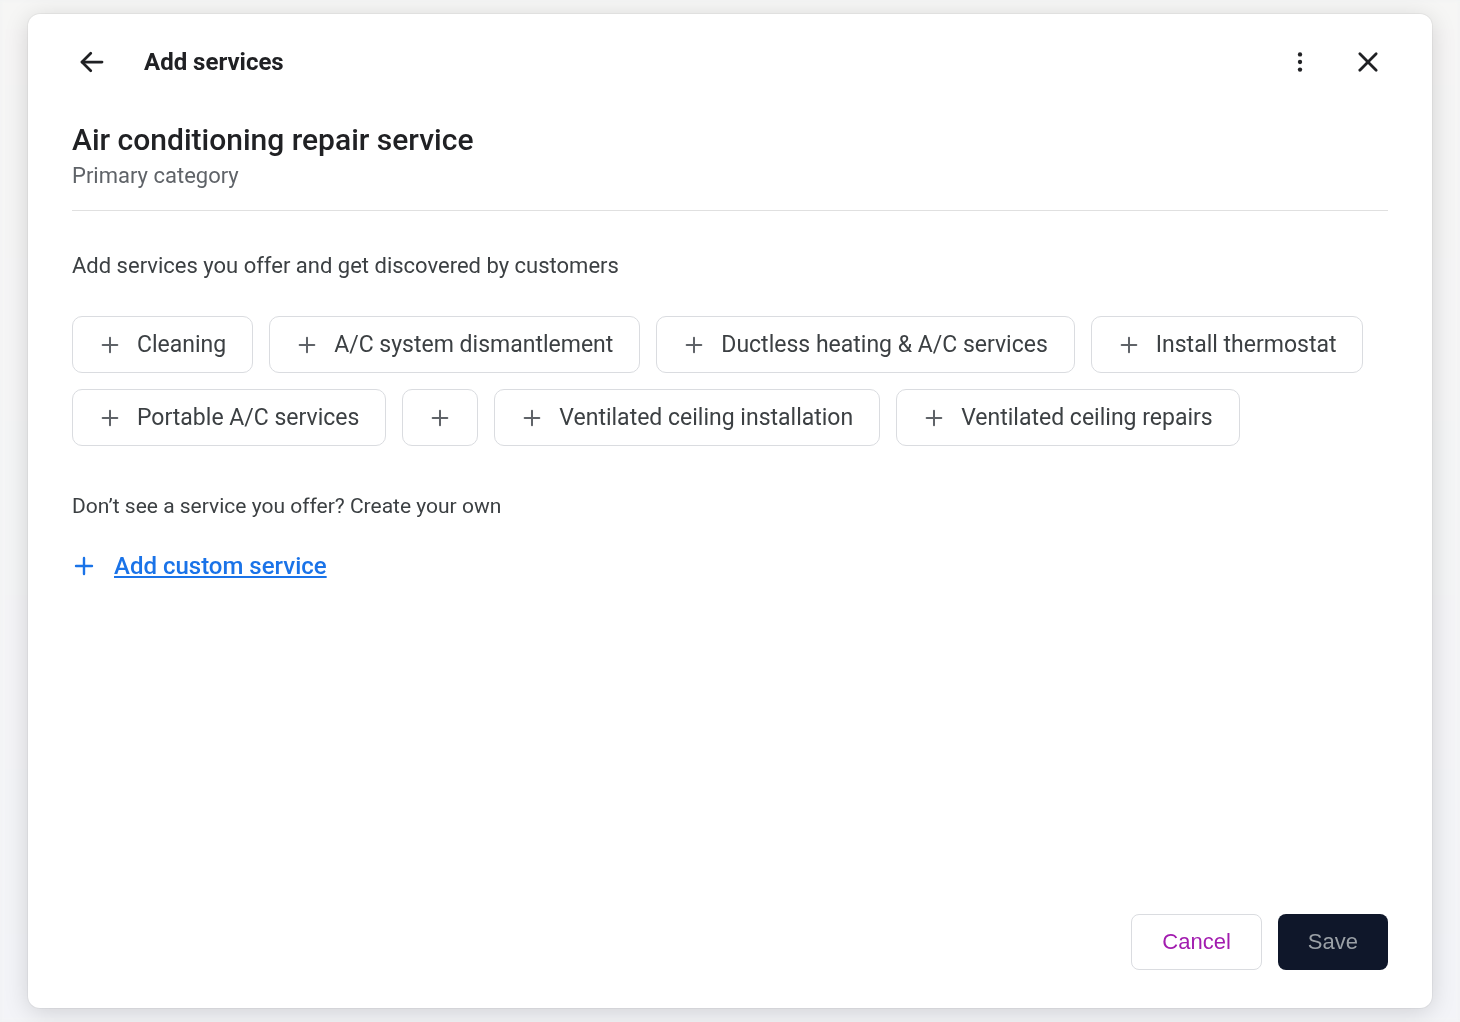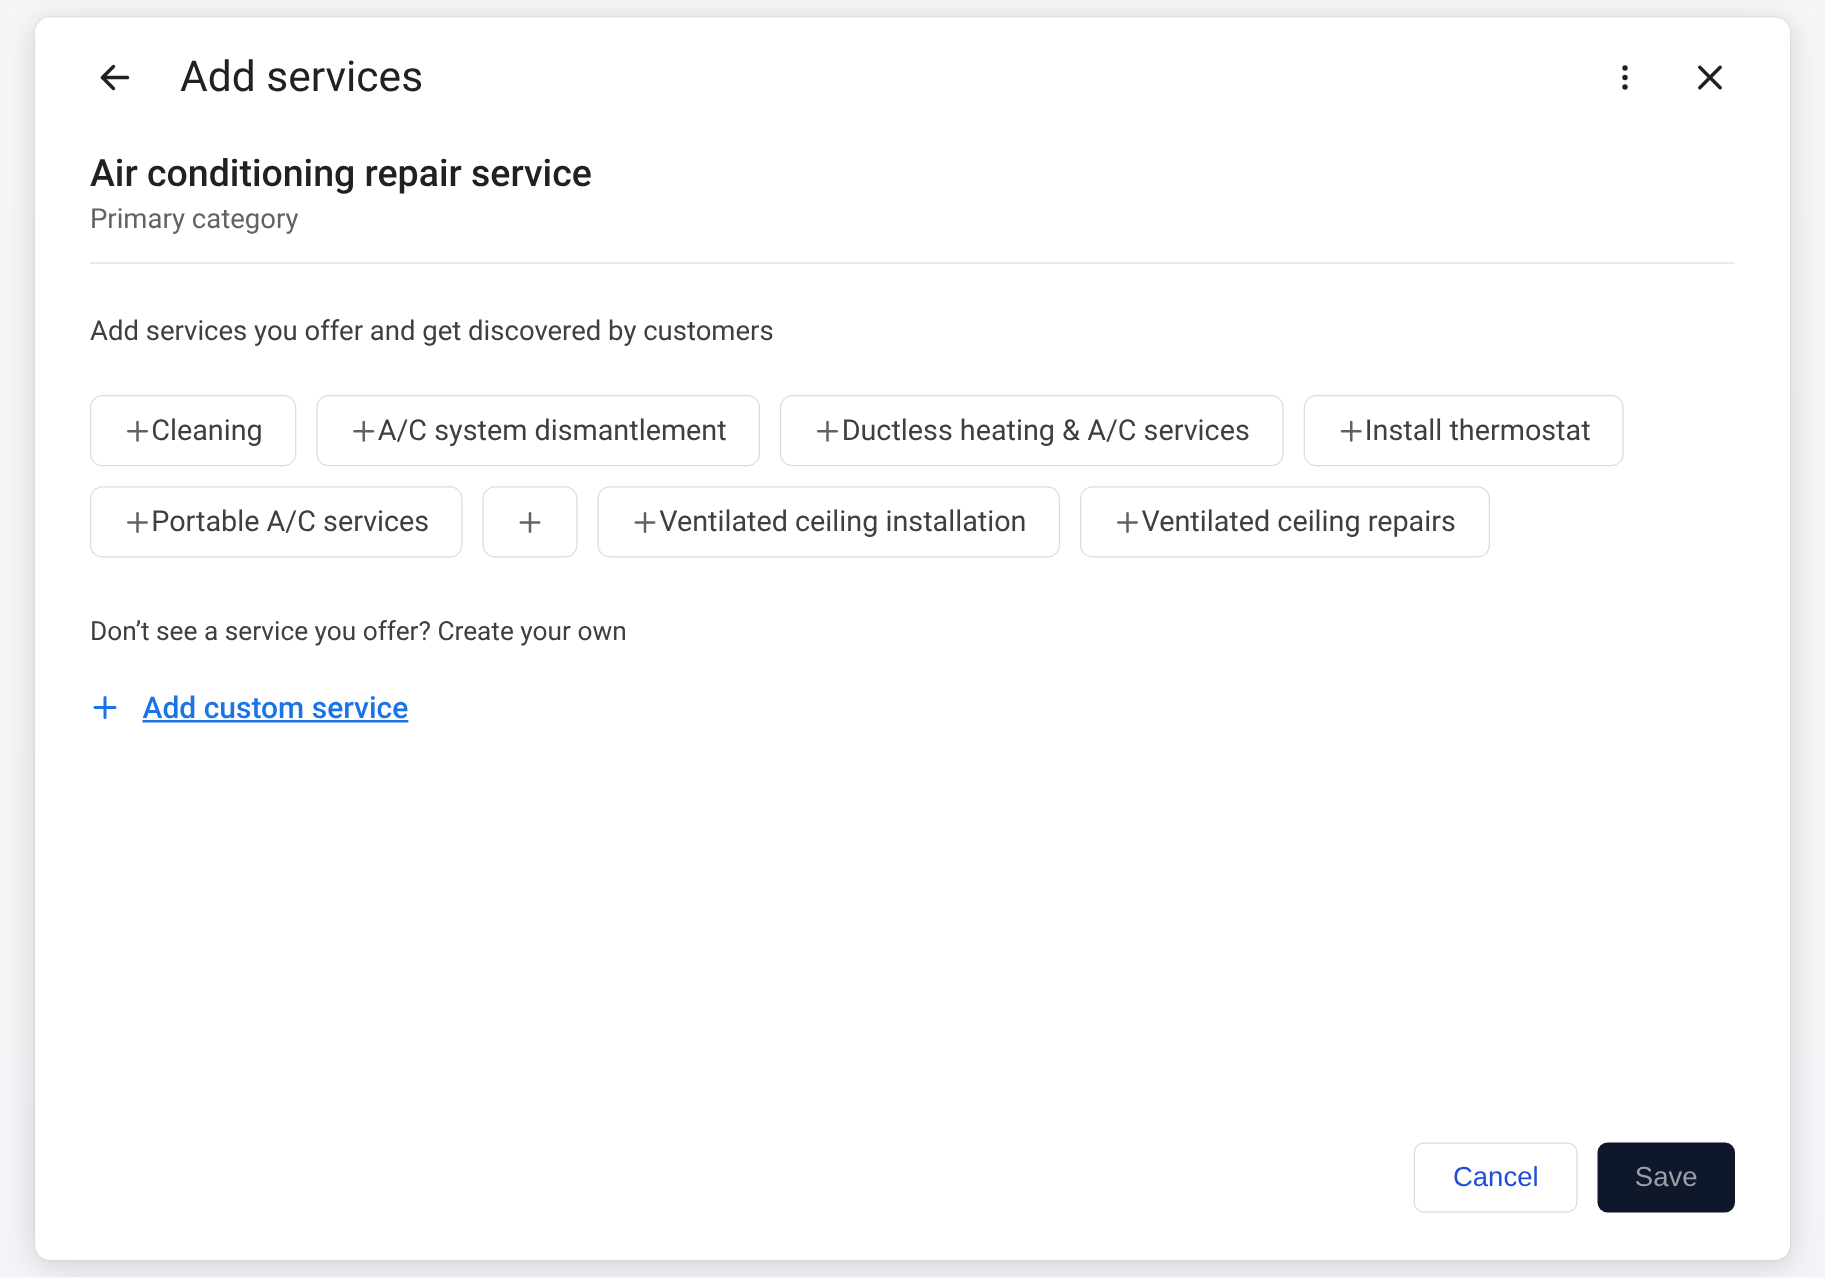--- a/index.html
+++ b/index.html
@@ -39,22 +39,22 @@
     .back-btn {
       width: 40px;
       height: 40px;
       display: flex;
       align-items: center;
       justify-content: center;
       cursor: pointer;
       border-radius: 50%;
     }
     .modal-title {
-      font-size: 34px;
-      font-weight: 400;
+      font-size: 24px;
+      font-weight: 700;
       color: #202124;
       flex: 1;
     }
     .header-actions {
       display: flex;
       gap: 28px;
       align-items: center;
     }
     .icon-btn {
       width: 40px;
@@ -91,20 +91,21 @@
     }
     .chips {
       display: flex;
       flex-wrap: wrap;
       gap: 16px;
       margin-bottom: 48px;
     }
     .chip {
       display: inline-flex;
       align-items: center;
+      gap: 16px;
       padding: 14px 26px;
       border: 1px solid #dadce0;
       border-radius: 10px;
       font-size: 23px;
       color: #3c4043;
       cursor: pointer;
       background: #fff;
     }
     .chip .plus-icon {
       color: #5f6368;
@@ -135,21 +136,21 @@
     .btn {
       padding: 14px 30px;
       border-radius: 8px;
       font-size: 22px;
       font-weight: 500;
       cursor: pointer;
       border: none;
     }
     .btn-cancel {
       background: #fff;
-      color: #1d4ed8;
+      color: #a21caf;
       border: 1px solid #dadce0;
     }
     .btn-save {
       background: #0f172a;
       color: #9aa0a6;
       cursor: default;
     }
     svg { display: block; }
   </style>
 </head>

